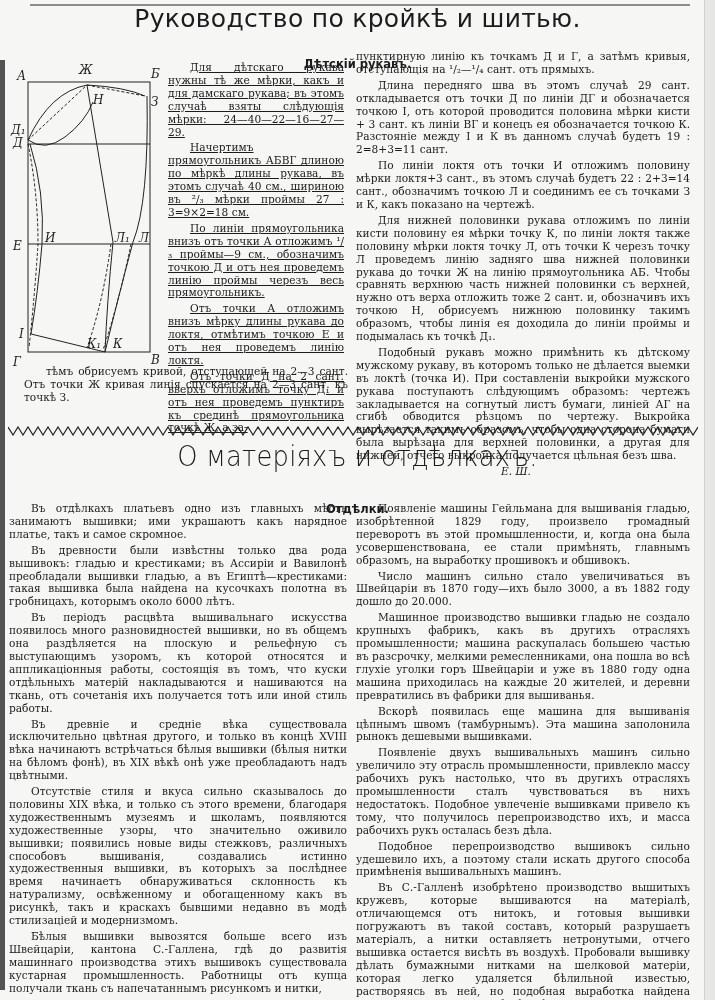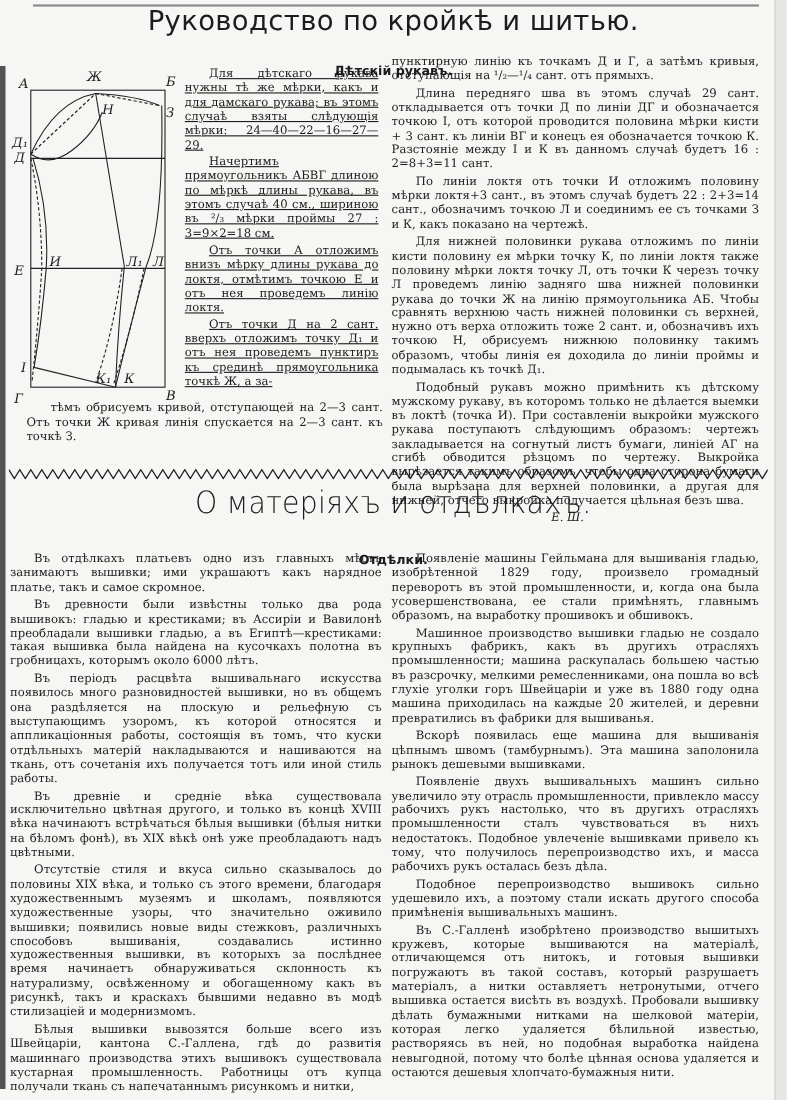--- a/index.html
+++ b/index.html
@@ -69,30 +69,31 @@
     <text class="lbl" x="14" y="286">І</text>
     <text class="lbl" x="82" y="296">К₁</text>
     <text class="lbl" x="108" y="296">К</text>
     <text class="lbl" x="8" y="314">Г</text>
     <text class="lbl" x="146" y="312">В</text>
   </svg>
 
   <div class="col" style="left:168px; top:61px; width:176px;text-decoration:underline;">
     <p>Для дѣтскаго рукава нужны тѣ же мѣрки, какъ и для дамскаго рукава; въ этомъ случаѣ взяты слѣдующія мѣрки: 24—40—22—16—27—29.</p>
     <p>Начертимъ прямоугольникъ АБВГ длиною по мѣркѣ длины рукава, въ этомъ случаѣ 40 см., шириною въ ²/₃ мѣрки проймы 27 : 3=9×2=18 см.</p>
+    <p>По линіи прямоугольника внизъ отъ точки А отложимъ ¹/₃ проймы—9 см., обозначимъ точкою Д и отъ нея проведемъ линію проймы черезъ весь прямоугольникъ.</p>
     <p>Отъ точки А отложимъ внизъ мѣрку длины рукава до локтя, отмѣтимъ точкою Е и отъ нея проведемъ линію локтя.</p>
     <p>Отъ точки Д на 2 сант. вверхъ отложимъ точку Д₁ и отъ нея проведемъ пунктиръ къ срединѣ прямоугольника точкѣ Ж, а за-</p>
   </div>
   <div class="full" style="top:365px;">
     <p class="noind">тѣмъ обрисуемъ кривой, отступающей на 2—3 сант. Отъ точки Ж кривая линія спускается на 2—3 сант. къ точкѣ З.</p>
   </div>
 
   <div class="col" style="left:356px; top:50px; width:334px;">
     <p class="noind">пунктирную линію къ точкамъ Д и Г, а затѣмъ кривыя, отступающія на ¹/₂—¹/₄ сант. отъ прямыхъ.</p>
-    <p>Длина передняго шва въ этомъ случаѣ 29 сант. откладывается отъ точки Д по линіи ДГ и обозначается точкою І, отъ которой проводится половина мѣрки кисти + 3 сант. къ линіи ВГ и конецъ ея обозначается точкою К. Разстояніе между І и К въ данномъ случаѣ будетъ 16 : 2=8+3=11 сант.</p>
+    <p>Длина передняго шва въ этомъ случаѣ 29 сант. откладывается отъ точки Д по линіи ДГ и обозначается точкою І, отъ которой проводится половина мѣрки кисти + 3 сант. къ линіи ВГ и конецъ ея обозначается точкою К. Разстояніе между І и К въ данномъ случаѣ будетъ 19 : 2=8+3=11 сант.</p>
     <p>По линіи локтя отъ точки И отложимъ половину мѣрки локтя+3 сант., въ этомъ случаѣ будетъ 22 : 2+3=14 сант., обозначимъ точкою Л и соединимъ ее съ точками З и К, какъ показано на чертежѣ.</p>
     <p>Для нижней половинки рукава отложимъ по линіи кисти половину ея мѣрки точку К, по линіи локтя также половину мѣрки локтя точку Л, отъ точки К черезъ точку Л проведемъ линію задняго шва нижней половинки рукава до точки Ж на линію прямоугольника АБ. Чтобы сравнять верхнюю часть нижней половинки съ верхней, нужно отъ верха отложить тоже 2 сант. и, обозначивъ ихъ точкою Н, обрисуемъ нижнюю половинку такимъ образомъ, чтобы линія ея доходила до линіи проймы и подымалась къ точкѣ Д₁.</p>
     <p>Подобный рукавъ можно примѣнить къ дѣтскому мужскому рукаву, въ которомъ только не дѣлается выемки въ локтѣ (точка И). При составленіи выкройки мужского рукава поступаютъ слѣдующимъ образомъ: чертежъ закладывается на согнутый листъ бумаги, линіей АГ на сгибѣ обводится рѣзцомъ по чертежу. Выкройка вырѣзается такимъ образомъ, чтобы одна сторона бумаги была вырѣзана для верхней половинки, а другая для нижней, отчего выкройка получается цѣльная безъ шва.</p>
     <div class="sig">Е. Ш.</div>
   </div>
 
   <svg class="zigzag" viewBox="0 0 690 10" preserveAspectRatio="none">
     <polyline id="zz" fill="none" stroke="#222" stroke-width="1.2" points="0,1 5,9 10,1 15,9 20,1 25,9 30,1 35,9 40,1 45,9 50,1 55,9 60,1 65,9 70,1 75,9 80,1 85,9 90,1 95,9 100,1 105,9 110,1 115,9 120,1 125,9 130,1 135,9 140,1 145,9 150,1 155,9 160,1 165,9 170,1 175,9 180,1 185,9 190,1 195,9 200,1 205,9 210,1 215,9 220,1 225,9 230,1 235,9 240,1 245,9 250,1 255,9 260,1 265,9 270,1 275,9 280,1 285,9 290,1 295,9 300,1 305,9 310,1 315,9 320,1 325,9 330,1 335,9 340,1 345,9 350,1 355,9 360,1 365,9 370,1 375,9 380,1 385,9 390,1 395,9 400,1 405,9 410,1 415,9 420,1 425,9 430,1 435,9 440,1 445,9 450,1 455,9 460,1 465,9 470,1 475,9 480,1 485,9 490,1 495,9 500,1 505,9 510,1 515,9 520,1 525,9 530,1 535,9 540,1 545,9 550,1 555,9 560,1 565,9 570,1 575,9 580,1 585,9 590,1 595,9 600,1 605,9 610,1 615,9 620,1 625,9 630,1 635,9 640,1 645,9 650,1 655,9 660,1 665,9 670,1 675,9 680,1 685,9 690,1"></polyline>
   </svg>
 
@@ -103,20 +104,21 @@
     <p>Въ отдѣлкахъ платьевъ одно изъ главныхъ мѣстъ занимаютъ вышивки; ими украшаютъ какъ нарядное платье, такъ и самое скромное.</p>
     <p>Въ древности были извѣстны только два рода вышивокъ: гладью и крестиками; въ Ассиріи и Вавилонѣ преобладали вышивки гладью, а въ Египтѣ—крестиками: такая вышивка была найдена на кусочкахъ полотна въ гробницахъ, которымъ около 6000 лѣтъ.</p>
     <p>Въ періодъ расцвѣта вышивальнаго искусства появилось много разновидностей вышивки, но въ общемъ она раздѣляется на плоскую и рельефную съ выступающимъ узоромъ, къ которой относятся и аппликаціонныя работы, состоящія въ томъ, что куски отдѣльныхъ матерій накладываются и нашиваются на ткань, отъ сочетанія ихъ получается тотъ или иной стиль работы.</p>
     <p>Въ древніе и средніе вѣка существовала исключительно цвѣтная другого, и только въ концѣ XVIII вѣка начинаютъ встрѣчаться бѣлыя вышивки (бѣлыя нитки на бѣломъ фонѣ), въ XIX вѣкѣ онѣ уже преобладаютъ надъ цвѣтными.</p>
     <p>Отсутствіе стиля и вкуса сильно сказывалось до половины XIX вѣка, и только съ этого времени, благодаря художественнымъ музеямъ и школамъ, появляются художественные узоры, что значительно оживило вышивки; появились новые виды стежковъ, различныхъ способовъ вышиванія, создавались истинно художественныя вышивки, въ которыхъ за послѣднее время начинаетъ обнаруживаться склонность къ натурализму, освѣженному и обогащенному какъ въ рисункѣ, такъ и краскахъ бывшими недавно въ модѣ стилизаціей и модернизмомъ.</p>
     <p>Бѣлыя вышивки вывозятся больше всего изъ Швейцаріи, кантона С.-Галлена, гдѣ до развитія машиннаго производства этихъ вышивокъ существовала кустарная промышленность. Работницы отъ купца получали ткань съ напечатаннымъ рисункомъ и нитки,</p>
   </div>
 
   <div class="col" style="left:356px; top:502px; width:334px;">
     <p>Появленіе машины Гейльмана для вышиванія гладью, изобрѣтенной 1829 году, произвело громадный переворотъ въ этой промышленности, и, когда она была усовершенствована, ее стали примѣнять, главнымъ образомъ, на выработку прошивокъ и обшивокъ.</p>
+    <p>Число машинъ сильно стало увеличиваться въ Швейцаріи въ 1870 году—ихъ было 3000, а въ 1882 году дошло до 20.000.</p>
     <p>Машинное производство вышивки гладью не создало крупныхъ фабрикъ, какъ въ другихъ отрасляхъ промышленности; машина раскупалась большею частью въ разсрочку, мелкими ремесленниками, она пошла во всѣ глухіе уголки горъ Швейцаріи и уже въ 1880 году одна машина приходилась на каждые 20 жителей, и деревни превратились въ фабрики для вышиванья.</p>
     <p>Вскорѣ появилась еще машина для вышиванія цѣпнымъ швомъ (тамбурнымъ). Эта машина заполонила рынокъ дешевыми вышивками.</p>
     <p>Появленіе двухъ вышивальныхъ машинъ сильно увеличило эту отрасль промышленности, привлекло массу рабочихъ рукъ настолько, что въ другихъ отрасляхъ промышленности сталъ чувствоваться въ нихъ недостатокъ. Подобное увлеченіе вышивками привело къ тому, что получилось перепроизводство ихъ, и масса рабочихъ рукъ осталась безъ дѣла.</p>
     <p>Подобное перепроизводство вышивокъ сильно удешевило ихъ, а поэтому стали искать другого способа примѣненія вышивальныхъ машинъ.</p>
     <p>Въ С.-Галленѣ изобрѣтено производство вышитыхъ кружевъ, которые вышиваются на матеріалѣ, отличающемся отъ нитокъ, и готовыя вышивки погружаютъ въ такой составъ, который разрушаетъ матеріалъ, а нитки оставляетъ нетронутыми, отчего вышивка остается висѣть въ воздухѣ. Пробовали вышивку дѣлать бумажными нитками на шелковой матеріи, которая легко удаляется бѣлильной известью, растворяясь въ ней, но подобная выработка найдена невыгодной, потому что болѣе цѣнная основа удаляется и остаются дешевыя хлопчато-бумажныя нити.</p>
 
   </div>
 </div>
 
 </body></html>

